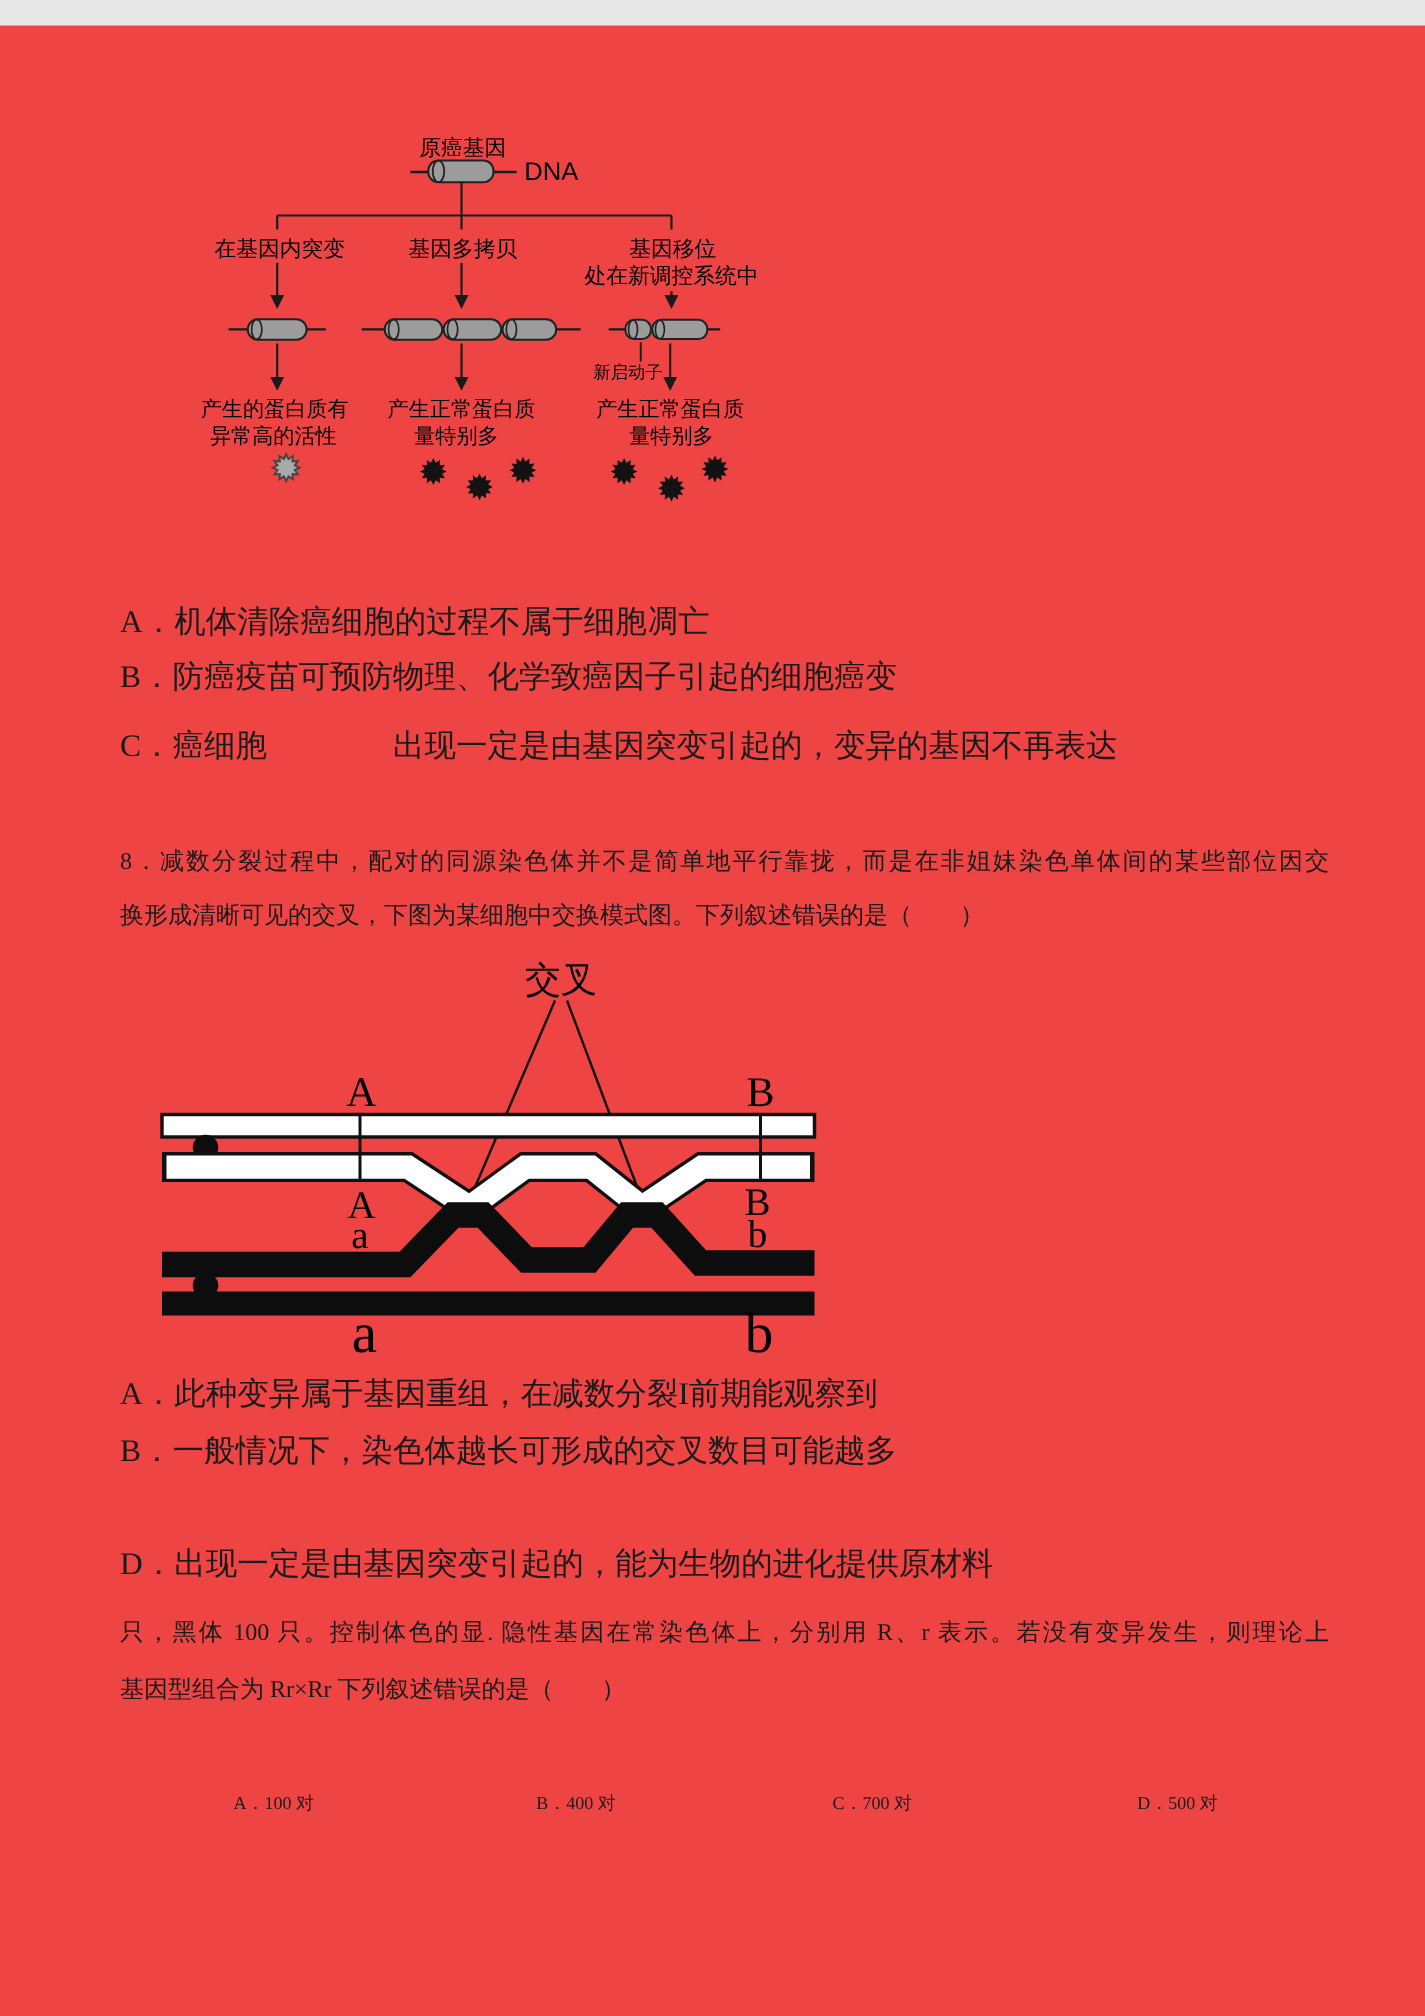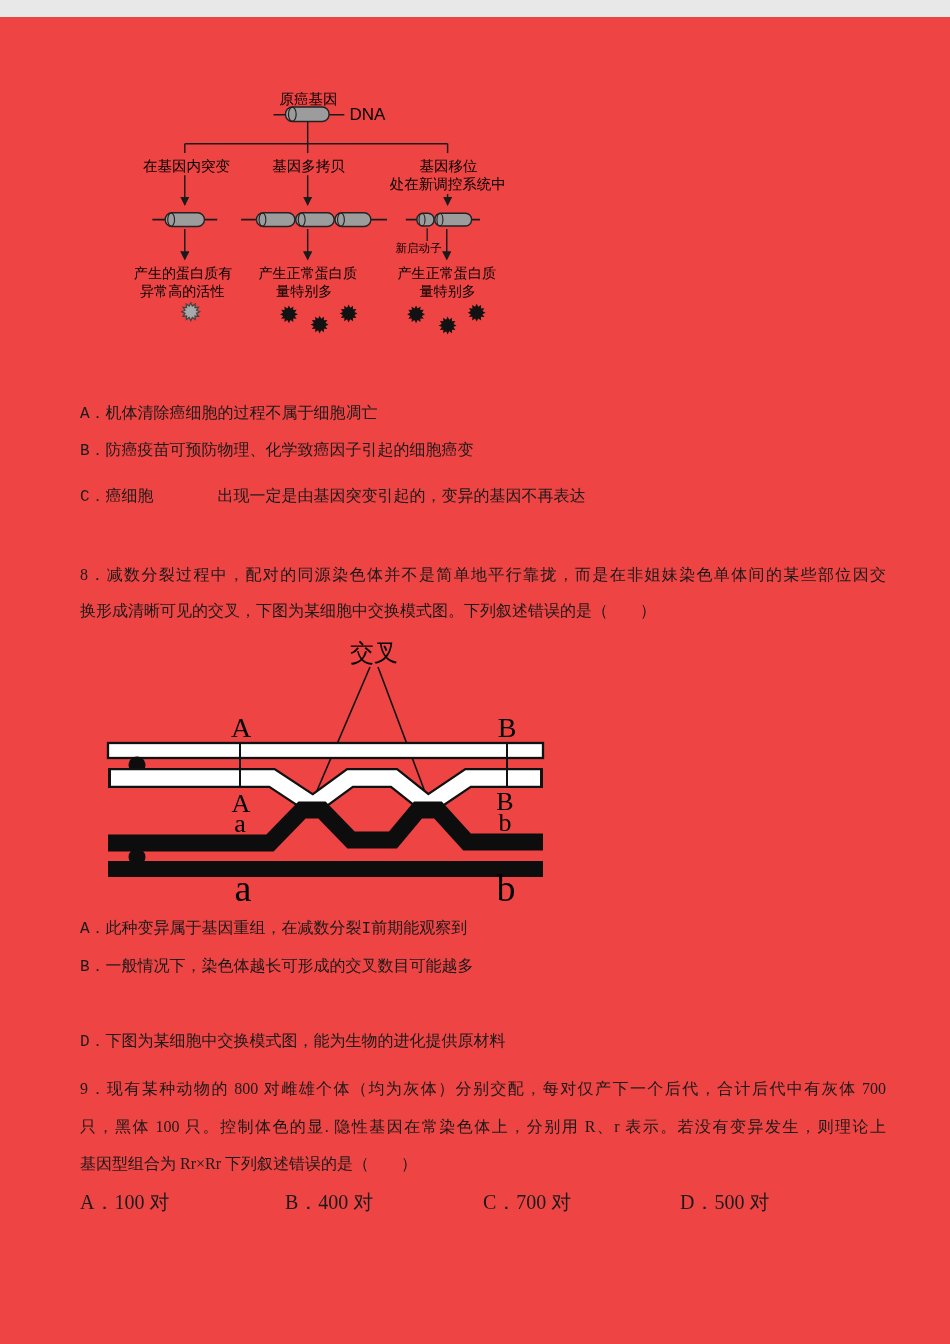--- a/index.html
+++ b/index.html
@@ -3,29 +3,29 @@
 <meta charset="utf-8">
 <style>
   html,body{margin:0;padding:0;background:#e8e8e8;}
   .page{
     position:relative;width:950px;height:1344px;background:#ef4444;margin:17px auto;
     overflow:hidden;
     font-family:"Liberation Serif","DejaVu Serif",serif;
     color:#1a1a1a;
   }
   .abs{position:absolute;}
-  .opt{position:absolute;left:80px;font-size:16px;line-height:22px;white-space:pre;
-       font-family:Liberation Mono, monospace;}
+  .opt{position:absolute;left:80px;font-size:21px;line-height:22px;white-space:pre;
+       font-family:Liberation Serif, serif;}
   .stem{position:absolute;left:80px;width:806px;font-size:16px;}
   .stem .ln{text-align:justify;text-align-last:justify;}
   .stem .ln.last{text-align:right;text-align-last:left;}
   .q8stem .ln{line-height:36px;}
   .q9stem .ln{line-height:37.5px;}
   .optrow{position:absolute;left:80px;top:1174px;width:810px;display:grid;
-          grid-template-columns:205px 198px 197px auto;font-size:20px;line-height:22px;}
+          grid-template-columns:205px 198px 197px auto;font-size:12px;line-height:22px;text-align:center;}
   svg text{font-family:"Liberation Sans","DejaVu Sans",sans-serif;}
   svg text.serif{font-family:"Liberation Serif","DejaVu Serif",serif;}
 </style>
 </head>
 <body>
 
 <div class="page">
 
   <svg class="abs" style="left:0;top:55px;" width="600" height="320" viewBox="0 55 600 375">
     <defs>
@@ -157,24 +157,23 @@
     <text x="241" y="795" font-size="26" text-anchor="middle" class="serif">A</text>
     <text x="240" y="815" font-size="26" text-anchor="middle" class="serif">a</text>
     <text x="505" y="793" font-size="26" text-anchor="middle" class="serif">B</text>
     <text x="505" y="814" font-size="26" text-anchor="middle" class="serif">b</text>
     <text x="243" y="884" font-size="38" text-anchor="middle" class="serif">a</text>
     <text x="506" y="884" font-size="38" text-anchor="middle" class="serif">b</text>
   </svg>
 
   <div class="opt" style="top:939px;">B．一般情况下，染色体越长可形成的交叉数目可能越多</div>
   <div class="opt" style="top:901px;">A．此种变异属于基因重组，在减数分裂I前期能观察到</div>
-  <div class="opt" style="top:1014px;">D．下图为某细胞中交换模式图，能为生物的进化提供原材料</div>
+  <div class="opt" style="top:1014px;">D．出现一定是由基因突变引起的，能为生物的进化提供原材料</div>
 
   <div class="stem q9stem" style="top:1053px;">
-    <div class="ln">9．现有某种动物的 800 对雌雄个体（均为灰体）分别交配，每对仅产下一个后代，合计后代中有灰体 700</div>
     <div class="ln">只，黑体 100 只。控制体色的显. 隐性基因在常染色体上，分别用 R、r 表示。若没有变异发生，则理论上</div>
     <div class="ln last">基因型组合为 Rr×Rr 下列叙述错误的是（　　）</div>
   </div>
 
   <div class="optrow">
     <span>A．100 对</span>
     <span>B．400 对</span>
     <span>C．700 对</span>
     <span>D．500 对</span>
   </div>

